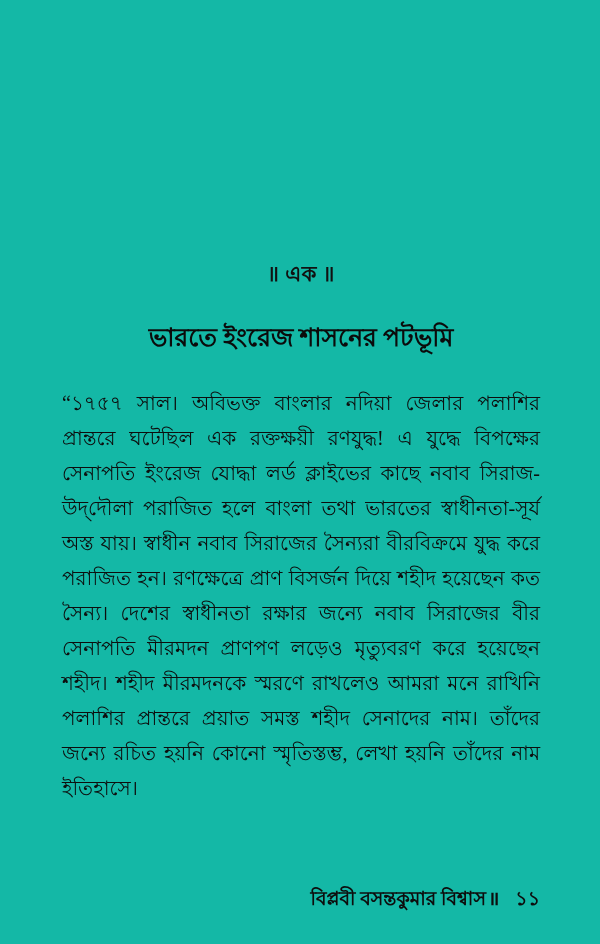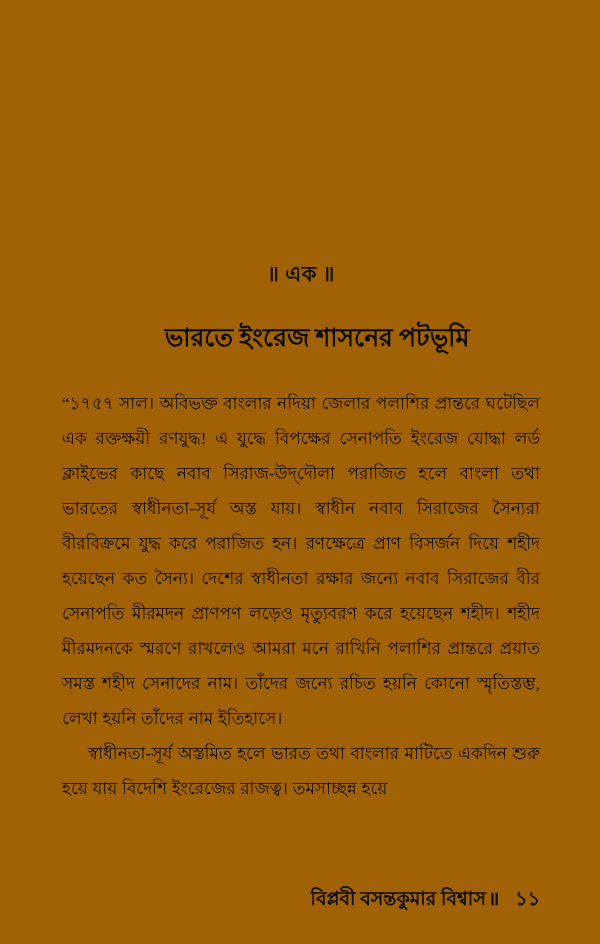--- a/index.html
+++ b/index.html
@@ -5,21 +5,21 @@
   html, body {
     margin: 0;
     padding: 0;
     background: #ffffff;
   }
   .page {
     position: relative;
     width: 600px;
     height: 944px;
     margin: 0 auto;
-    background: #a16207;
+    background: #14b8a6;
     overflow: hidden;
     font-family: "Liberation Serif", "DejaVu Serif", serif;
     color: #0d0d0d;
   }
   .content {
     position: absolute;
     left: 62px;
     top: 0;
     width: 478px;
     height: 944px;
@@ -31,37 +31,37 @@
     width: 478px;
     text-align: center;
     font-size: 21px;
     font-weight: 700;
     letter-spacing: 0.5px;
     color: #111111;
   }
   .chapter-title {
     position: absolute;
     top: 305px;
-    left: 16px;
+    left: 0;
     width: 478px;
     text-align: center;
     font-size: 25px;
     font-weight: 700;
     line-height: 1.25;
     color: #0b0b0b;
   }
   .body-block {
     position: absolute;
     top: 386px;
     left: 0;
     width: 478px;
   }
   .para {
     margin: 0;
-    font-size: 17px;
+    font-size: 20px;
     line-height: 35px;
     text-align: justify;
     text-justify: inter-word;
     color: #0d0d0d;
     font-weight: 500;
     word-spacing: 0.5px;
   }
   .para.indented {
     text-indent: 26px;
   }
@@ -90,21 +90,20 @@
 
 <div class="page">
   <div class="content">
 
     <div class="chapter-marker">॥ এক ॥</div>
 
     <h1 class="chapter-title">ভারতে ইংরেজ শাসনের পটভূমি</h1>
 
     <div class="body-block">
       <p class="para">“১৭৫৭ সাল। অবিভক্ত বাংলার নদিয়া জেলার পলাশির প্রান্তরে ঘটেছিল এক রক্তক্ষয়ী রণযুদ্ধ! এ যুদ্ধে বিপক্ষের সেনাপতি ইংরেজ যোদ্ধা লর্ড ক্লাইভের কাছে নবাব সিরাজ-উদ্‌দৌলা পরাজিত হলে বাংলা তথা ভারতের স্বাধীনতা-সূর্য অস্ত যায়। স্বাধীন নবাব সিরাজের সৈন্যরা বীরবিক্রমে যুদ্ধ করে পরাজিত হন। রণক্ষেত্রে প্রাণ বিসর্জন দিয়ে শহীদ হয়েছেন কত সৈন্য। দেশের স্বাধীনতা রক্ষার জন্যে নবাব সিরাজের বীর সেনাপতি মীরমদন  প্রাণপণ লড়েও মৃত্যুবরণ করে হয়েছেন শহীদ। শহীদ মীরমদনকে স্মরণে রাখলেও আমরা মনে রাখিনি পলাশির প্রান্তরে প্রয়াত সমস্ত শহীদ সেনাদের নাম। তাঁদের জন্যে রচিত হয়নি কোনো স্মৃতিস্তম্ভ, লেখা হয়নি তাঁদের নাম ইতিহাসে।</p>
-      <p class="para indented">স্বাধীনতা-সূর্য অস্তমিত হলে ভারত তথা বাংলার মাটিতে একদিন শুরু হয়ে যায় বিদেশি ইংরেজের রাজত্ব। তমসাচ্ছন্ন হয়ে</p>
     </div>
 
   </div>
 
   <div class="footer">
     <span>বিপ্লবী বসন্তকুমার বিশ্বাস</span><span class="sep">॥</span><span class="page-num">১১</span>
   </div>
 </div>
 
 </body></html>

